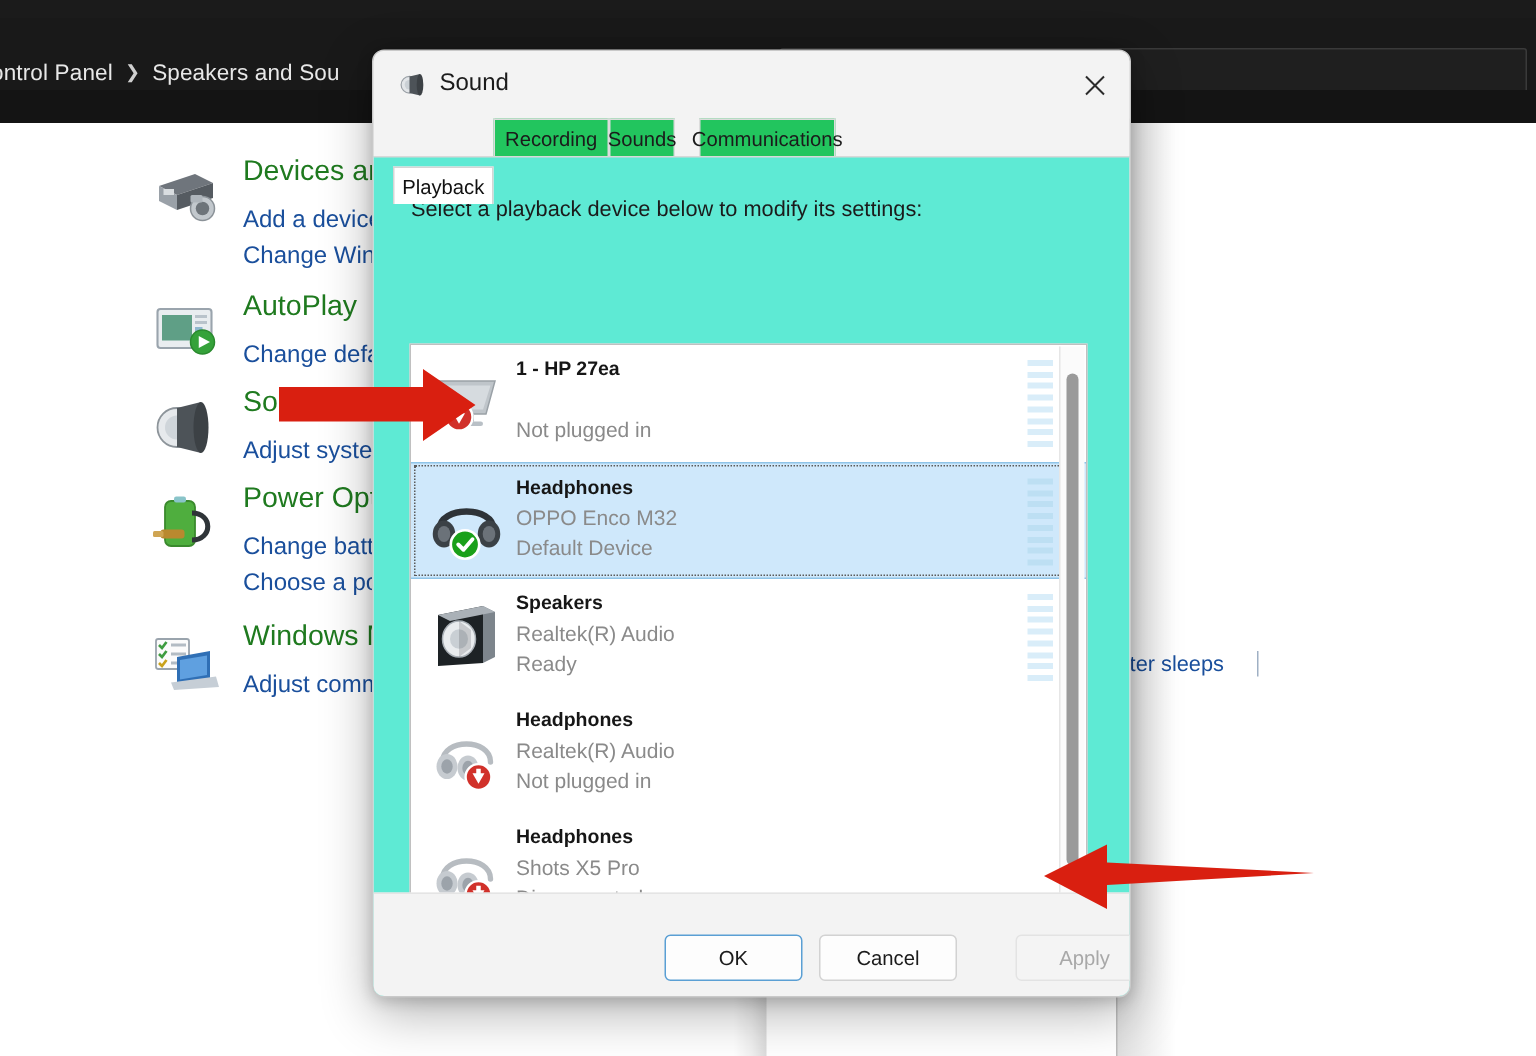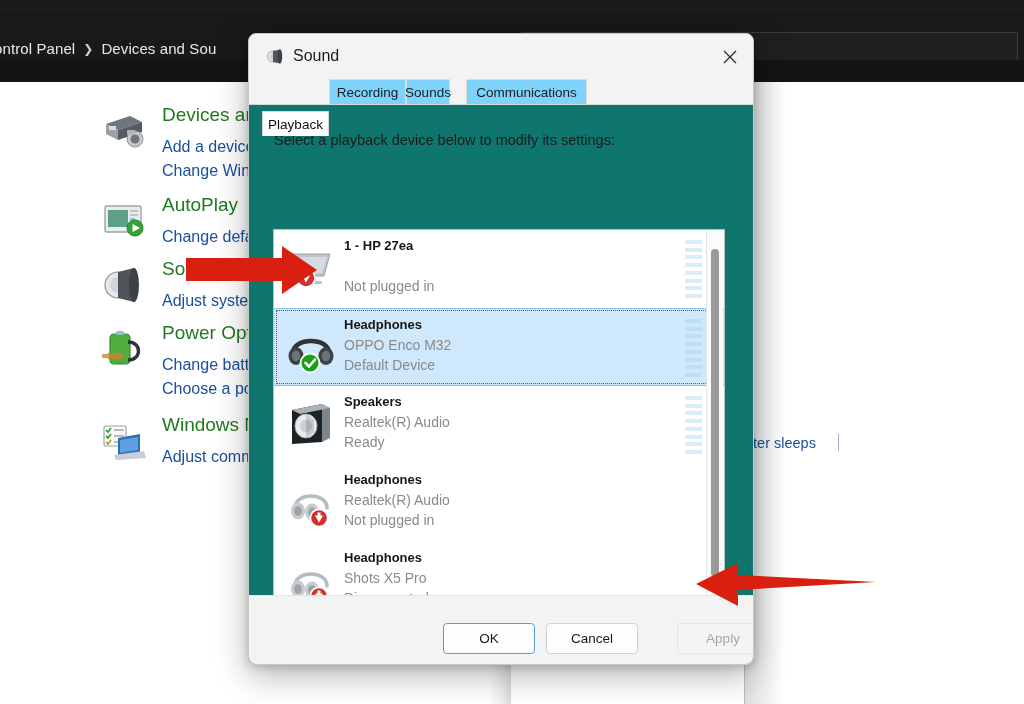--- a/index.html
+++ b/index.html
@@ -120,33 +120,33 @@
   }
   #dlg-close svg { display:block; }
 
   #dlg-tabs {
     position: absolute; left: 0; top: 45px; width: 504px; height: 25px;
   }
   .tab {
     position: absolute; top: 0; height: 25px;
     display: flex; align-items: center; justify-content: center;
     font-size: 13.5px; color: #1b1b1b;
-    background: #7dd3fc; border: 1px solid #dcdcdc; border-bottom: none;
+    background: #22c55e; border: 1px solid #dcdcdc; border-bottom: none;
     box-sizing: border-box;
   }
   .tab.active {
     background: #ffffff; border-color: #d5d5d5; color: #111;
     font-weight: 400;
     z-index: 3;
     margin-top: 32px;
   }
 
   #dlg-panel {
     position: absolute; left: 0; top: 70px; width: 504px; height: 560px;
-    background: #0f766e;
+    background: #5eead4;
     border-top: 1px solid #d8d8d8;
     text-align: right;
   }
   #panel-instruction {
     position: absolute; left: 25px; top: 27px;
     font-size: 14.5px; color: #1b1b1b;
   }
 
   
   #device-list {
@@ -249,21 +249,21 @@
 <body>
 
 <div id="screen">
 
   <div id="cp-window">
 
     <div id="cp-titlebar"></div>
 
     <div id="cp-navbar">
       <div id="cp-breadcrumb">
-        <span>ontrol Panel</span><span class="sep">❯</span><span>Devices and Sou</span>
+        <span>ontrol Panel</span><span class="sep">❯</span><span>Speakers and Sou</span>
       </div>
       <div id="cp-search-icon">
         <svg width="20" height="20" viewBox="0 0 20 20">
           <circle cx="8.5" cy="8.5" r="5.6" fill="none" stroke="#cfcfcf" stroke-width="1.6"></circle>
           <line x1="12.6" y1="12.6" x2="17" y2="17" stroke="#cfcfcf" stroke-width="1.6"></line>
         </svg>
       </div>
       <div id="cp-search-box"></div>
     </div>
     <div id="cp-navbar-sub"></div>
@@ -386,21 +386,21 @@
     <div id="dlg-tabs">
       <div class="tab active" style="left:13px; width:67px;">
         <span>Playback</span>
       </div>
       <div class="tab" style="left:80px; width:77px;">
         <span>Recording</span>
       </div>
       <div class="tab" style="left:157px; width:44px;">
         <span>Sounds</span>
       </div>
-      <div class="tab" style="left:217px; width:121px;text-align:center;">
+      <div class="tab" style="left:217px; width:91px;text-align:center;">
         <span>Communications</span>
       </div>
     </div>
 
     <div id="dlg-panel">
       <div id="panel-instruction">Select a playback device below to modify its settings:</div>
 
       <div id="device-list">
 
         <div class="device-row">

